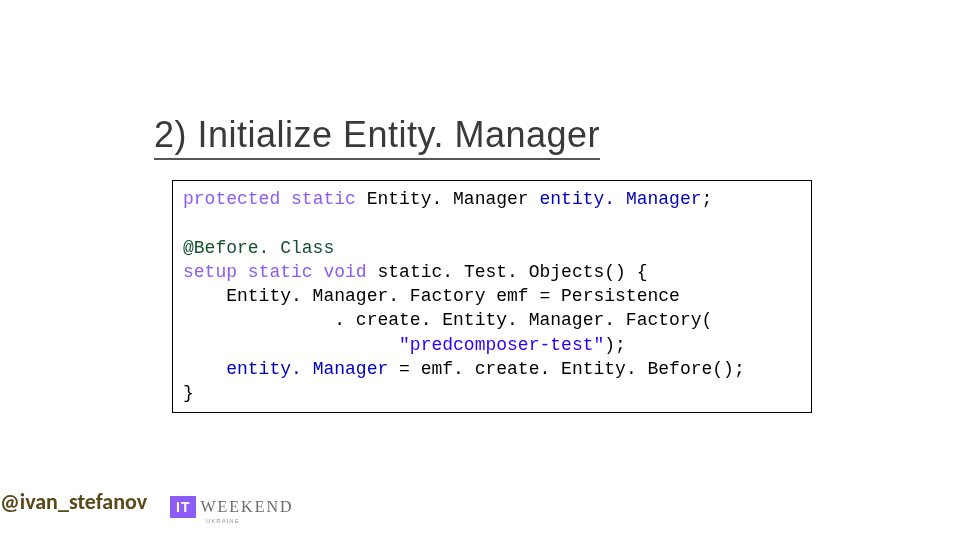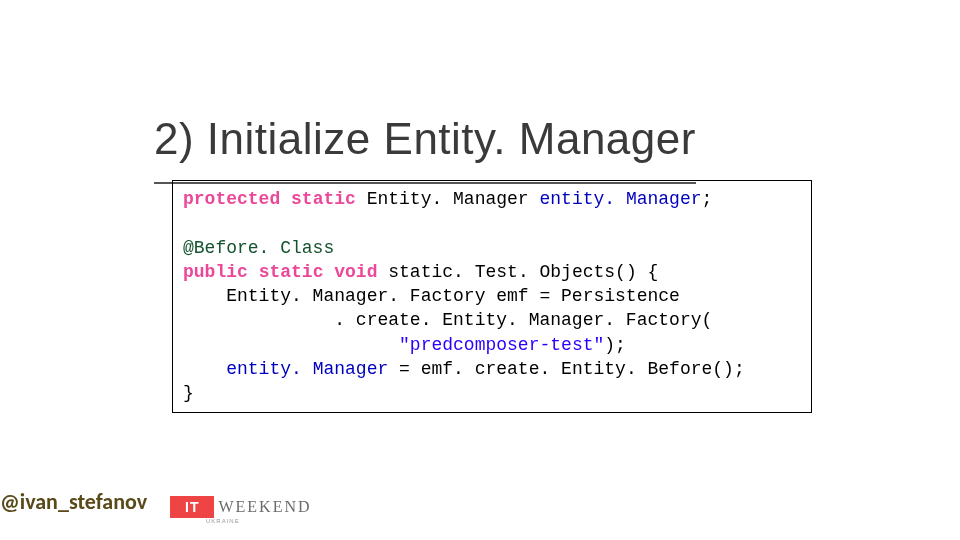--- a/index.html
+++ b/index.html
@@ -8,42 +8,42 @@
     position: relative;
     width: 960px;
     height: 540px;
     background: #ffffff;
     overflow: hidden;
   }
   .title {
     position: absolute;
     left: 154px;
     top: 114px;
-    font-size: 44px;
+    font-size: 36px;
     color: #3a3a3a;
     font-family: Arial, Helvetica, sans-serif;
     font-weight: 400;
-    padding-bottom: 18px;
+    padding-bottom: 2px;
     border-bottom: 2px solid #555;
     letter-spacing: 0.5px;
   }
   .code-box {
     position: absolute;
     left: 172px;
     top: 180px;
     width: 640px;
     border: 1.5px solid #000;
     padding: 6px 10px 6px 10px;
     font-family: Consolas, 'Courier New', monospace;
     font-size: 18px;
     line-height: 1.35;
     color: #000;
     white-space: pre;
   }
-  .kw   { color: #ec4899; font-weight: bold; }
+  .kw   { color: #8b5cf6; font-weight: normal; }
   .ann  { color: #14532d; }
   .fld  { color: #0000c0; }
   .str  { color: #2a00ff; }
   .handle {
     position: absolute;
     left: 0; right: 0;
     bottom: 25px;
     font-family: Calibri, Arial, sans-serif;
     font-size: 22px;
     font-weight: 700;
@@ -52,25 +52,25 @@
   .logo-itw {
     position: absolute;
     left: 170px;
     bottom: 22px;
     display: flex;
     align-items: center;
     gap: 4px;
     font-family: Arial, Helvetica, sans-serif;
   }
   .logo-itw .it {
-    background: #ef4444;
+    background: #8b5cf6;
     color: #fff;
     font-weight: 700;
     font-size: 14px;
-    padding: 3px 15px;
+    padding: 3px 6px;
     letter-spacing: 1px;
   }
   .logo-itw .wk {
     color: #6b6b6b;
     font-weight: 300;
     font-size: 16px;
     letter-spacing: 2px;
     font-family: Liberation Serif, serif;
   }
   .logo-itw .uk {
@@ -92,21 +92,21 @@
 </head>
 <body>
 
 <div class="slide">
 
   <div class="title">2) Initialize Entity. Manager</div>
 
   <div class="code-box"><span class="kw">protected</span> <span class="kw">static</span><span> Entity. Manager </span><span class="fld">entity. Manager</span><span>;</span>
 <span> </span>
 <span class="ann">@Before. Class</span>
-<span class="kw">public</span> <span class="kw">static</span> <span class="kw">void</span><span> static. Test. Objects() {</span>
+<span class="kw">setup</span> <span class="kw">static</span> <span class="kw">void</span><span> static. Test. Objects() {</span>
 <span>    Entity. Manager. Factory emf = Persistence</span>
 <span>              . create. Entity. Manager. Factory(</span>
 <span>                    </span><span class="str">"predcomposer-test"</span><span>);</span>
 <span>    </span><span class="fld">entity. Manager</span><span> = emf. create. Entity. Before();</span>
 <span>}</span></div>
 
   <div class="handle">@ivan_stefanov</div>
 
   <div class="logo-itw">
     <span class="it">IT</span>

